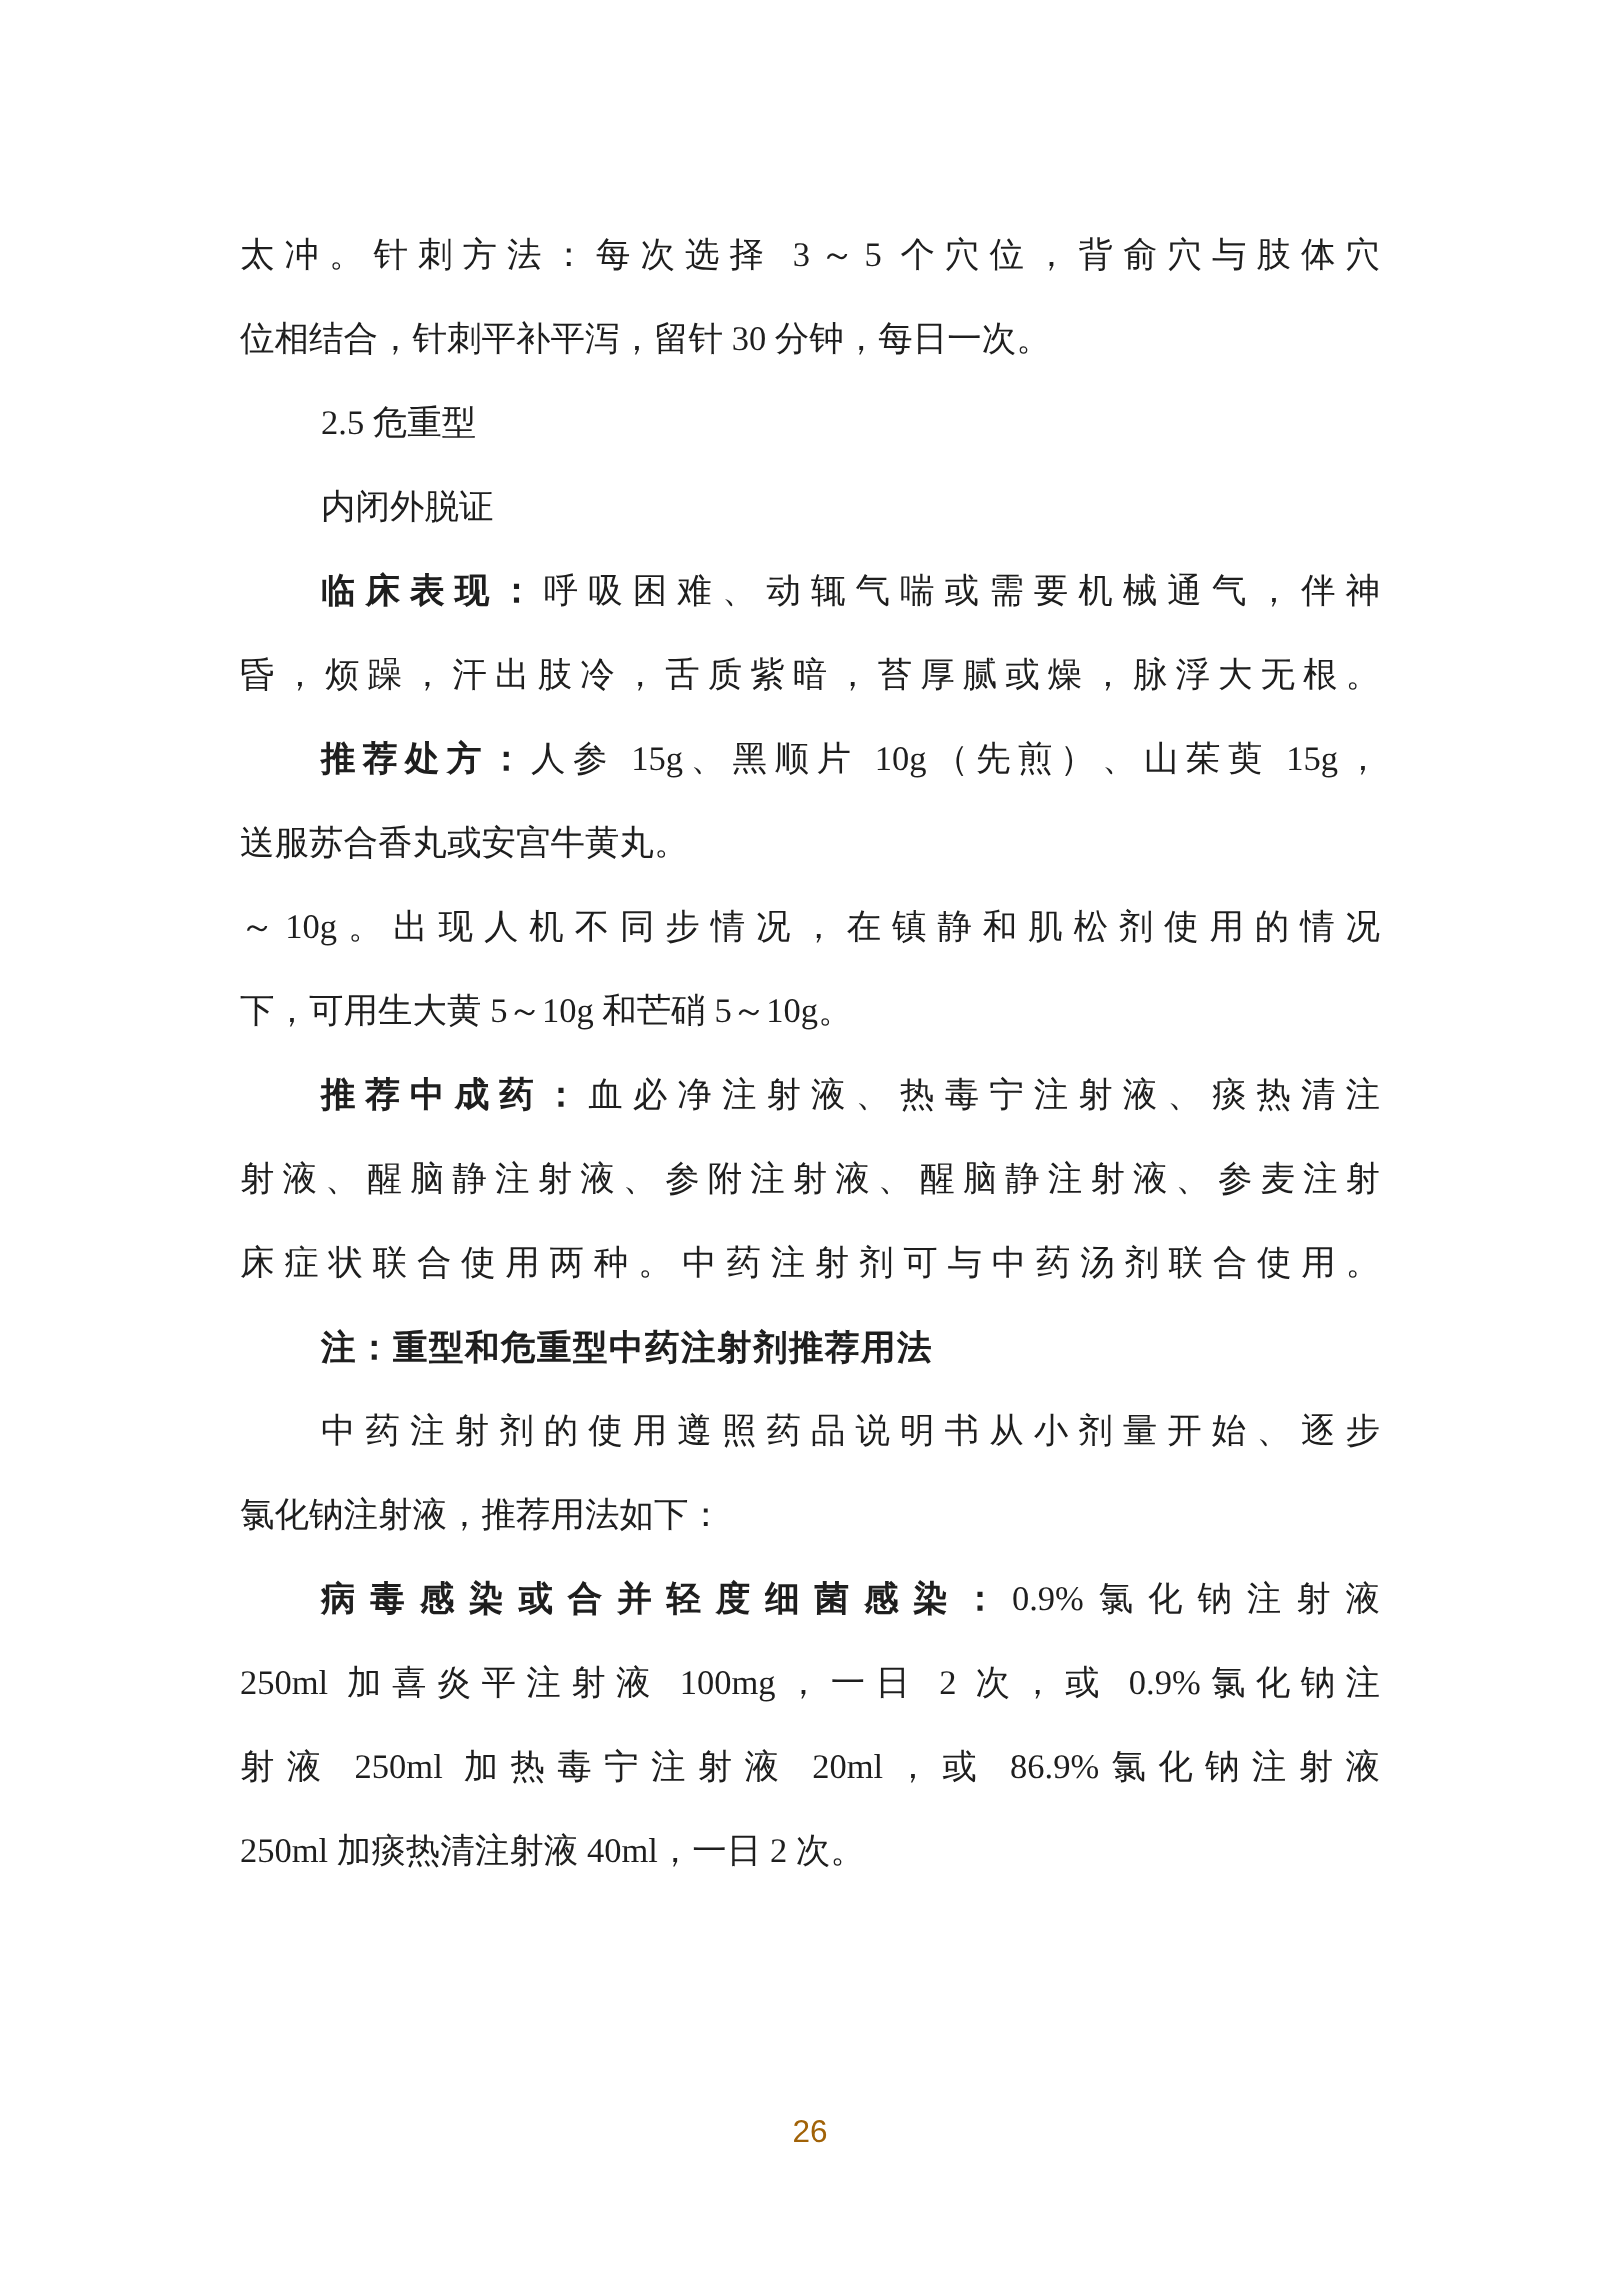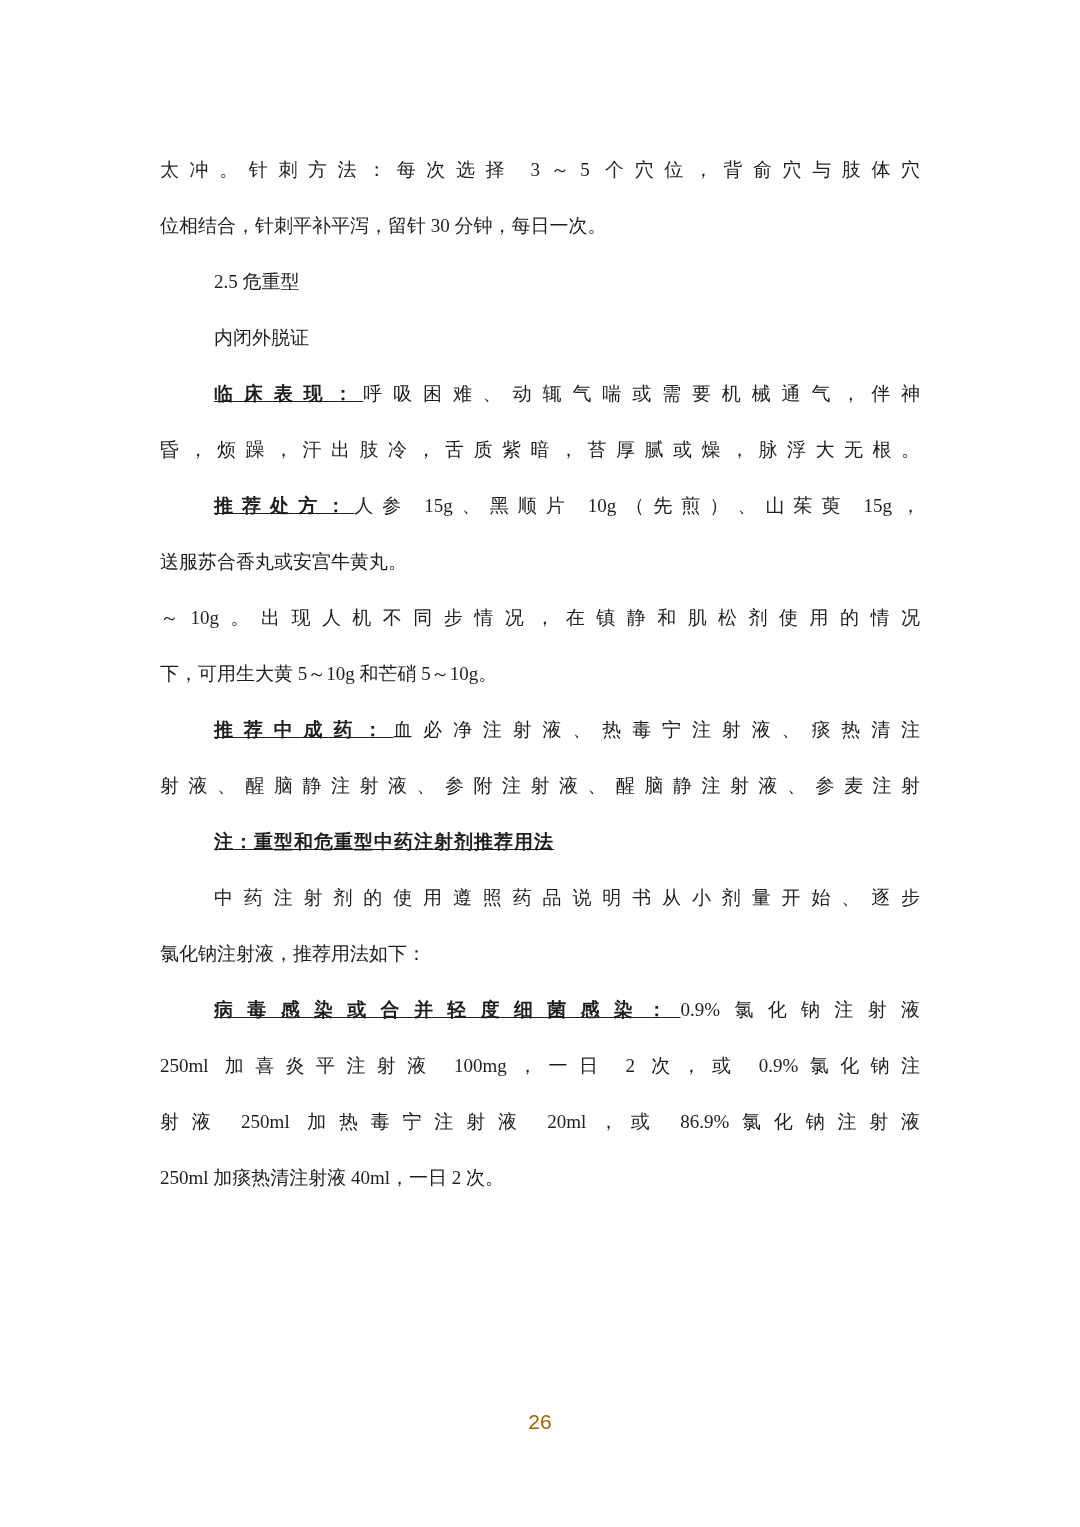--- a/index.html
+++ b/index.html
@@ -18,34 +18,33 @@
   }
   .textblock {
     position: absolute;
     left: 160px;
     top: 142px;
     width: 760px;
   }
   .line {
     height: 56px;
     line-height: 56px;
-    font-size: 19px;
+    font-size: 23px;
     text-align: justify;
     text-align-last: left;
     overflow: visible;
   }
   .line.indent {
     padding-left: 54px;
   }
   .line.stretch {
     text-align-last: justify;
   }
   .line .b {
     font-weight: bold;
-    text-decoration: underline;
   }
   .line.note {
     font-family: "Liberation Sans", sans-serif;
     font-weight: bold;
     letter-spacing: 1px;
   }
   .page-number {
     position: absolute;
     left: 0;
     top: 1410px;
@@ -66,20 +65,21 @@
       <div class="line indent"><span>2.5 危重型</span></div>
       <div class="line indent"><span>内闭外脱证</span></div>
       <div class="line indent stretch"><span class="b">临床表现：</span><span>呼吸困难、动辄气喘或需要机械通气，伴神</span></div>
       <div class="line stretch"><span>昏，烦躁，汗出肢冷，舌质紫暗，苔厚腻或燥，脉浮大无根。</span></div>
       <div class="line indent stretch"><span class="b">推荐处方：</span><span>人参 15g、黑顺片 10g（先煎）、山茱萸 15g，</span></div>
       <div class="line"><span>送服苏合香丸或安宫牛黄丸。</span></div>
       <div class="line stretch"><span>～10g。出现人机不同步情况，在镇静和肌松剂使用的情况</span></div>
       <div class="line"><span>下，可用生大黄 5～10g 和芒硝 5～10g。</span></div>
       <div class="line indent stretch"><span class="b">推荐中成药：</span><span>血必净注射液、热毒宁注射液、痰热清注</span></div>
       <div class="line stretch"><span>射液、醒脑静注射液、参附注射液、醒脑静注射液、参麦注射</span></div>
+      <div class="line stretch"><span>床症状联合使用两种。中药注射剂可与中药汤剂联合使用。</span></div>
       <div class="line indent note"><span class="b">注：重型和危重型中药注射剂推荐用法</span></div>
       <div class="line indent stretch"><span>中药注射剂的使用遵照药品说明书从小剂量开始、逐步</span></div>
       <div class="line"><span>氯化钠注射液，推荐用法如下：</span></div>
       <div class="line indent stretch"><span class="b">病毒感染或合并轻度细菌感染：</span><span>0.9%氯化钠注射液</span></div>
       <div class="line stretch"><span>250ml 加喜炎平注射液 100mg，一日 2 次，或 0.9%氯化钠注</span></div>
       <div class="line stretch"><span>射液 250ml 加热毒宁注射液 20ml，或 86.9%氯化钠注射液</span></div>
       <div class="line"><span>250ml 加痰热清注射液 40ml，一日 2 次。</span></div>
     </div>
   <div class="page-number">26</div>
 </div>

